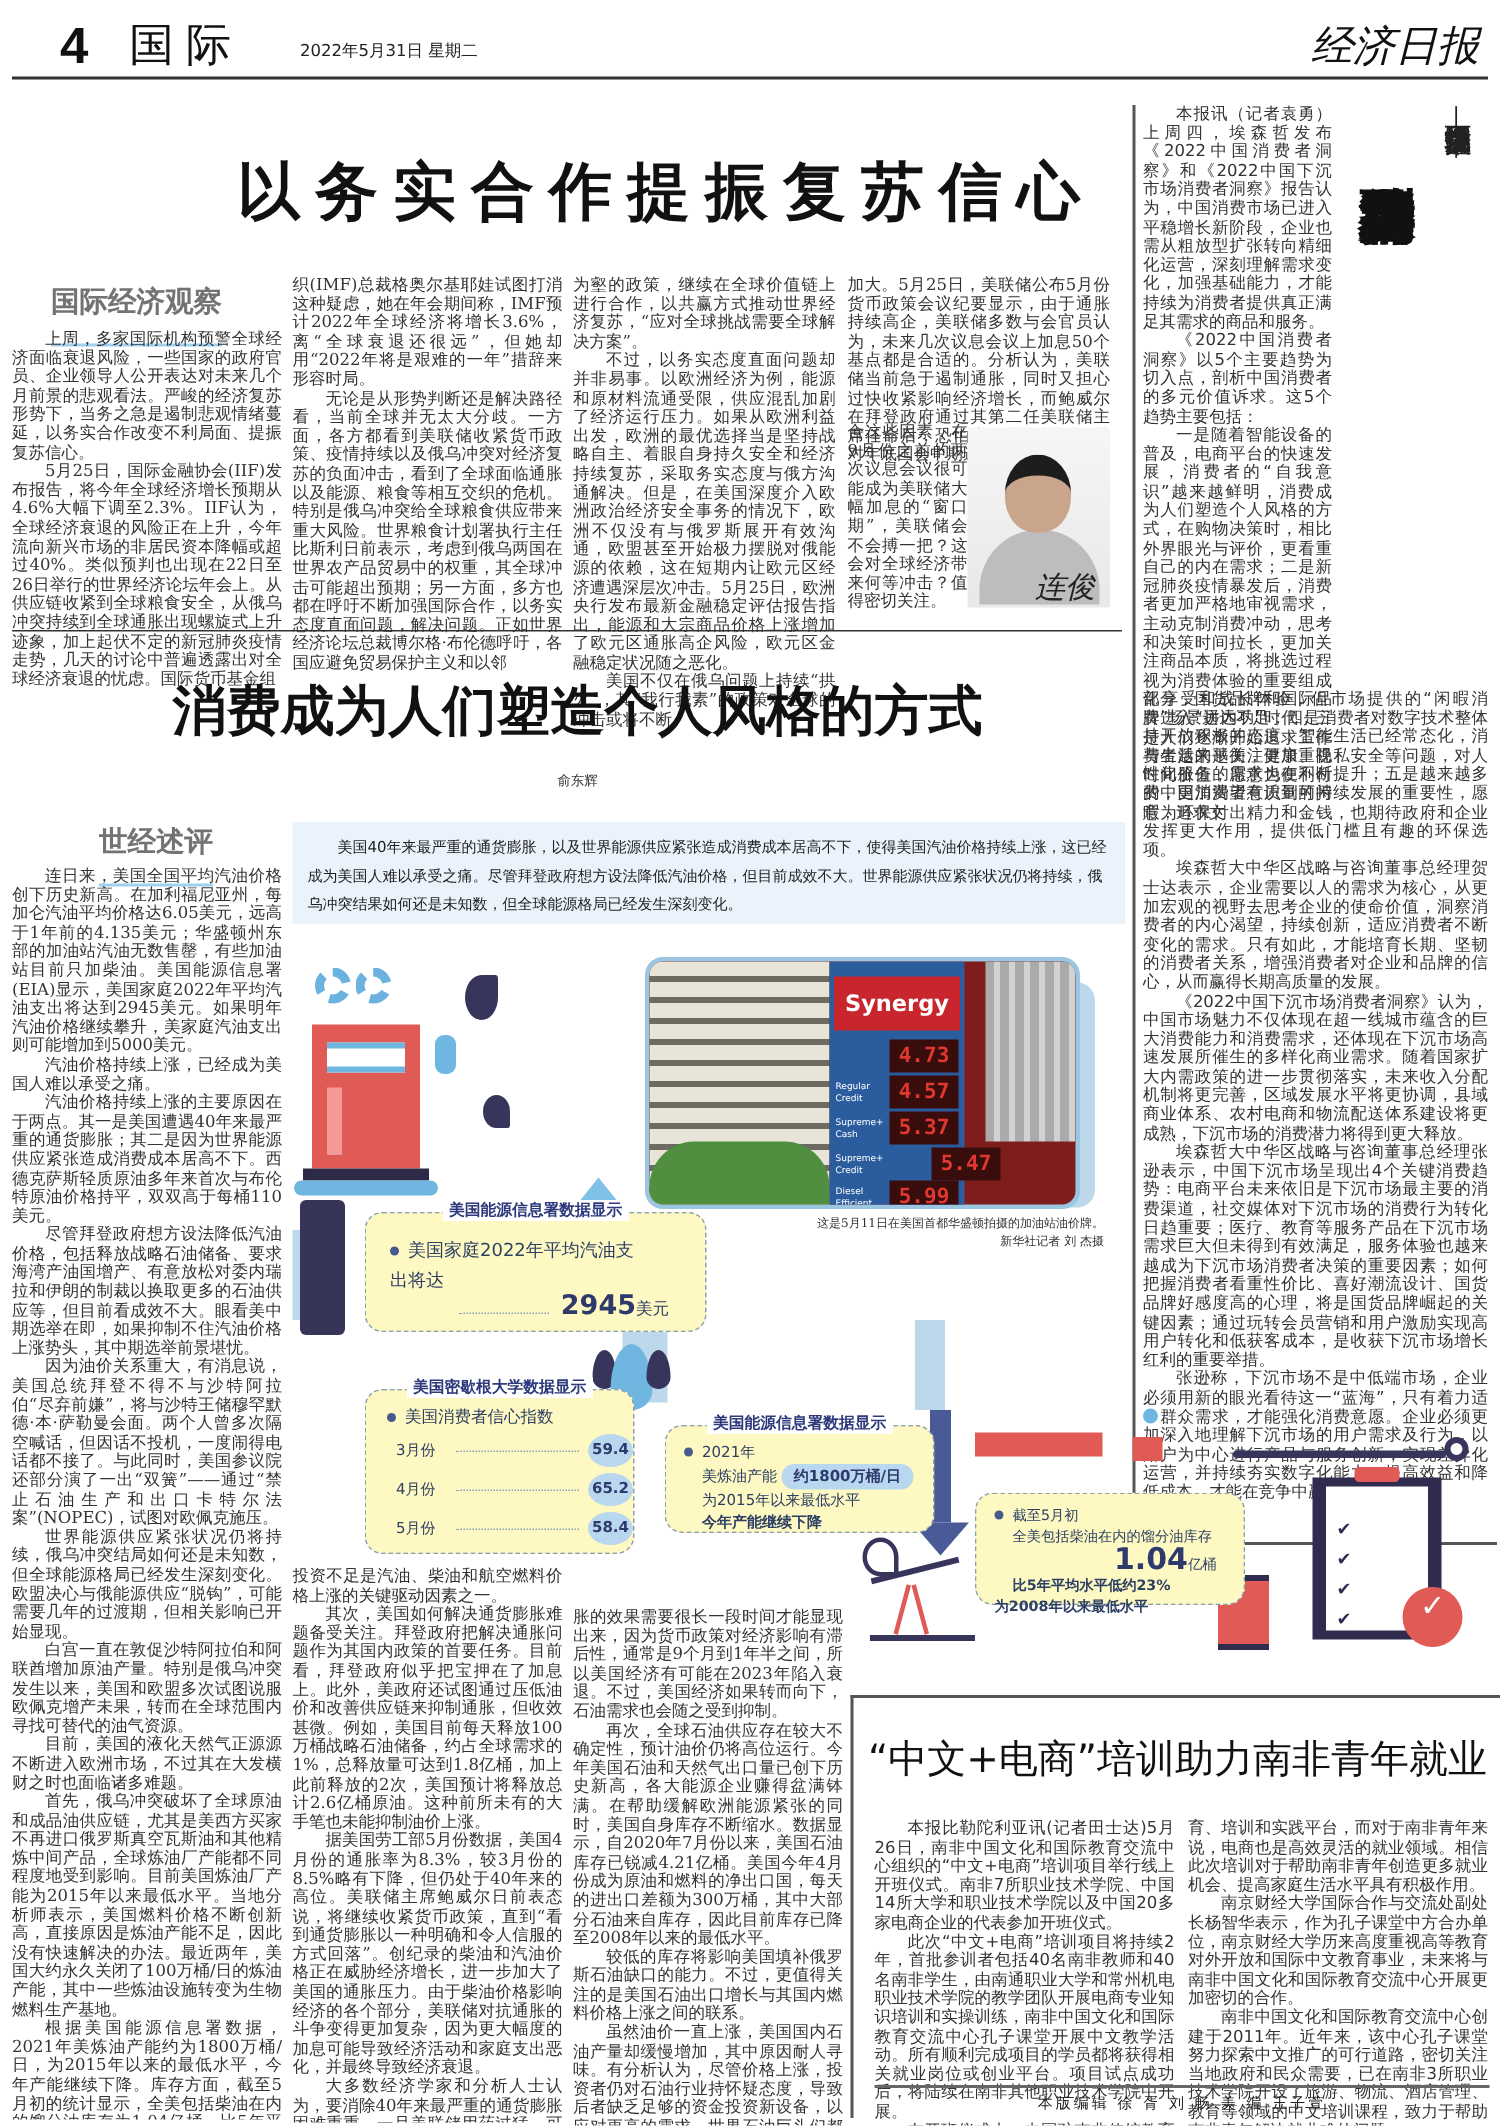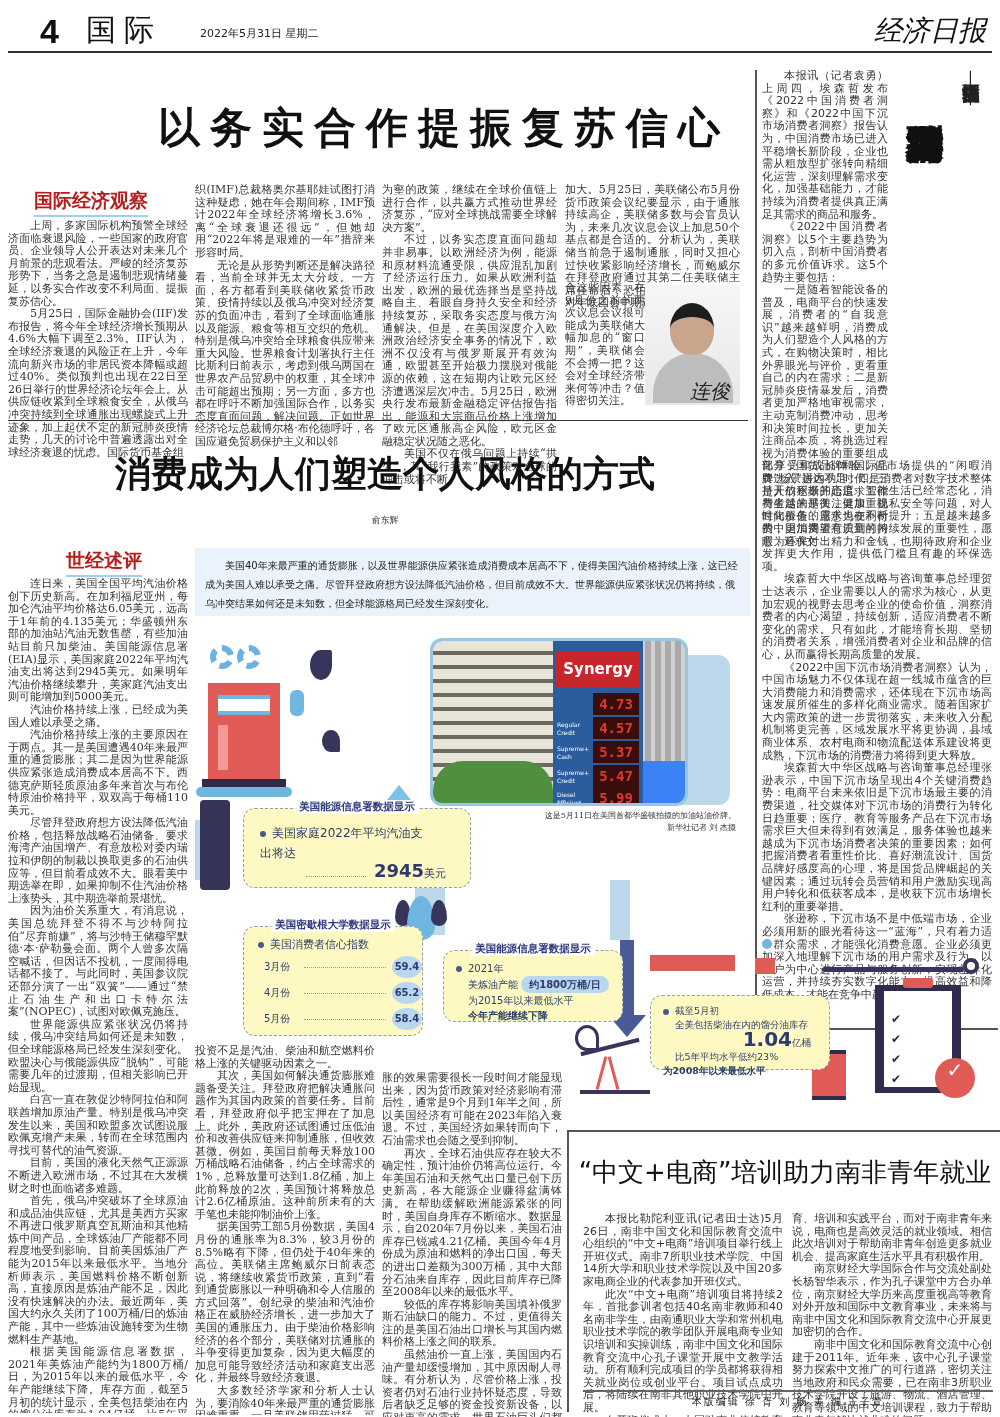--- a/index.html
+++ b/index.html
@@ -11,21 +11,21 @@
 
   
   #page-num { left: 40px; top: 12px; font: bold 34px "Liberation Sans", sans-serif; color: #111; }
   #section { left: 86px; top: 10px; font: 30px "DejaVu Serif", serif; color: #111; letter-spacing: 8px; }
   #date { left: 200px; top: 26px; font: 11px "DejaVu Sans", sans-serif; color: #222; }
   #masthead { right: 14px; top: 12px; font: italic 28px "DejaVu Serif", serif; color: #111; }
   #header-rule { left: 8px; top: 51px; width: 984px; height: 2px; background: #333; }
 
   
   #h1 { left: 40px; top: 100px; width: 690px; text-align: right; font: bold 42px "DejaVu Sans", sans-serif; letter-spacing: 10px; color: #111; }
-  .kicker { font: bold 19px "DejaVu Sans", sans-serif; color: #b91c1c; border-bottom: 2px solid #9fd0ee; display: inline-block; padding-bottom: 1px; }
+  .kicker { font: bold 19px "DejaVu Sans", sans-serif; color: #737373; border-bottom: 2px solid #9fd0ee; display: inline-block; padding-bottom: 15px; }
   #k1 { left: 34px; top: 188px; }
   #a1c1 { left: 8px; top: 220px; width: 180px; }
   #a1c2 { left: 195px; top: 184px; width: 180px; }
   #a1c3 { left: 382px; top: 184px; width: 175px; }
   #a1c4 { left: 565px; top: 184px; width: 175px; }
   #a1c4b { left: 565px; top: 282px; width: 80px; }
   #portrait { left: 645px; top: 285px; width: 95px; height: 120px; background: linear-gradient(#f6f6f6, #e8e8e8); border-radius: 2px; }
   #portrait .head { position: absolute; left: 25px; top: 18px; width: 44px; height: 52px; border-radius: 50% 50% 45% 45%; background: #c9a58c; border-top: 14px solid #1d1d1d; }
   #portrait .body { position: absolute; left: 8px; top: 68px; width: 80px; height: 50px; border-radius: 40px 40px 0 0; background: #bdbdbd; }
   #signature { left: 690px; top: 378px; font: italic 20px "DejaVu Serif", serif; color: #222; }
@@ -40,21 +40,21 @@
   #rc-subtitle { left: 952px; top: 70px; width: 30px; font: 18px "DejaVu Serif", serif; line-height: 22px; color: #222; writing-mode: vertical-rl; }
 
   
   #h2 { left: 40px; top: 450px; width: 690px; text-align: center; font: bold 36px "DejaVu Sans", sans-serif; color: #111; }
   #byline { left: 40px; top: 514px; width: 690px; text-align: center; font-size: 9px; color: #333; }
   #k2 { left: 66px; top: 548px; }
   #a2c1 { left: 8px; top: 578px; width: 180px; }
   #lead { left: 195px; top: 548px; width: 555px; height: 68px; background: #eaf3fb; padding: 8px 10px; font: 10px "DejaVu Sans", sans-serif; line-height: 19px; color: #222; }
   #lead p { text-indent: 2em; }
   .pipe-bg { position: absolute; background: #bcd8ea; }
-  #photo { left: 430px; top: 638px; width: 258px; height: 168px; border-radius: 12px; overflow: hidden; border: 3px solid #9ac6e2; background: #3b82f6; }
+  #photo { left: 430px; top: 638px; width: 290px; height: 168px; border-radius: 12px; overflow: hidden; border: 3px solid #9ac6e2; background: #7f1d1d; }
   #photo .bld { position: absolute; left: 0; top: 0; width: 120px; height: 168px; background: repeating-linear-gradient(#e9e4d8 0 10px, #6d6a62 10px 14px); }
   #photo .bld2 { position: absolute; right: 0; top: 0; width: 60px; height: 120px; background: repeating-linear-gradient(90deg, #aaa 0 6px, #d2d2d2 6px 10px); }
   #photo .tree { position: absolute; left: 0; top: 120px; width: 120px; height: 48px; background: #4f8f3f; border-radius: 30px 30px 0 0; }
   #photo .sign { position: absolute; left: 120px; top: 0; width: 90px; height: 168px; background: #2b5d9e; }
   #photo .brand { position: absolute; left: 123px; top: 10px; width: 84px; height: 36px; background: #c8252d; color: #fff; font: bold 15px "DejaVu Sans", sans-serif; text-align: center; line-height: 36px; }
   .price { position: absolute; left: 160px; width: 46px; height: 22px; background: #3a0d0d; color: #e0382f; font: bold 14px "DejaVu Sans Mono", monospace; text-align: center; line-height: 22px; }
   .plabel { position: absolute; left: 124px; width: 36px; font: 6px "DejaVu Sans", sans-serif; color: #fff; line-height: 8px; }
   #caption { left: 430px; top: 810px; width: 320px; text-align: right; font-size: 8px; line-height: 12px; color: #333; padding-right: 14px; }
 
   .ibox { position: absolute; border: 1px dashed #8aa0b4; border-radius: 12px; background: #fef9c3; font-family: "DejaVu Sans", sans-serif; color: #2e4164; }
@@ -208,21 +208,21 @@
   <div class="tree"></div>
   <div class="sign"></div>
   <div class="brand">Synergy</div>
   <div class="plabel" style="top:56px;"></div>
   <div class="price" style="top:52px;">4.73</div>
   <div class="plabel" style="top:80px;">Regular Credit</div>
   <div class="price" style="top:76px;">4.57</div>
   <div class="plabel" style="top:104px;">Supreme+ Cash</div>
   <div class="price" style="top:100px;">5.37</div>
   <div class="plabel" style="top:128px;">Supreme+ Credit</div>
-  <div class="price" style="top:124px;">5.47</div>
+  <div class="price" style="top:124px;margin-left:28px;">5.47</div>
   <div class="plabel" style="top:150px;">Diesel Efficient</div>
   <div class="price" style="top:146px;">5.99</div>
 </div>
 <div class="abs" id="caption">
   <div>这是5月11日在美国首都华盛顿拍摄的加油站油价牌。</div>
   <div>新华社记者 刘 杰摄</div>
 </div>
 
 <div class="ibox" id="box1">
   <div class="ibox-title">美国能源信息署数据显示</div>
@@ -264,21 +264,21 @@
     <div style="margin-left:12px;">为2015年以来最低水平</div>
     <div style="margin-left:12px; font-weight:bold;">今年产能继续下降</div>
   </div>
 </div>
 
 <div class="ibox" id="box4">
   <div style="margin:8px 0 0 12px; font-size:9.5px; line-height:14px;">
     <div><span class="dot"></span><span>截至5月初</span></div>
     <div style="margin-left:12px;">全美包括柴油在内的馏分油库存</div>
     <div style="text-align:right; margin-right:18px;"><span class="bignum" style="font-size:20px;">1.04</span><span>亿桶</span></div>
-    <div style="margin-left:12px; font-weight:normal;">比5年平均水平低约23%</div>
+    <div style="margin-left:12px; font-weight:bold;">比5年平均水平低约23%</div>
     <div style="font-weight:bold;">为2008年以来最低水平</div>
   </div>
 </div>
 
 <div class="abs txt" id="a2c2" style="height:370px; overflow:hidden;">
   <p style="text-indent:0">投资不足是汽油、柴油和航空燃料价格上涨的关键驱动因素之一。</p>
   <p>其次，美国如何解决通货膨胀难题备受关注。拜登政府把解决通胀问题作为其国内政策的首要任务。目前看，拜登政府似乎把宝押在了加息上。此外，美政府还试图通过压低油价和改善供应链来抑制通胀，但收效甚微。例如，美国目前每天释放100万桶战略石油储备，约占全球需求的1%，总释放量可达到1.8亿桶，加上此前释放的2次，美国预计将释放总计2.6亿桶原油。这种前所未有的大手笔也未能抑制油价上涨。</p>
   <p>据美国劳工部5月份数据，美国4月份的通胀率为8.3%，较3月份的8.5%略有下降，但仍处于40年来的高位。美联储主席鲍威尔日前表态说，将继续收紧货币政策，直到“看到通货膨胀以一种明确和令人信服的方式回落”。创纪录的柴油和汽油价格正在威胁经济增长，进一步加大了美国的通胀压力。由于柴油价格影响经济的各个部分，美联储对抗通胀的斗争变得更加复杂，因为更大幅度的加息可能导致经济活动和家庭支出恶化，并最终导致经济衰退。</p>
   <p>大多数经济学家和分析人士认为，要消除40年来最严重的通货膨胀困难重重，一旦美联储用药过猛，可能会导致经济陷入滞胀甚至衰退风险。高盛集团提出警告，敦促企业界和消费者为美国经济的衰退前景做好准备。也有分析认为，通过连续加息来抑制通</p>
 </div>

